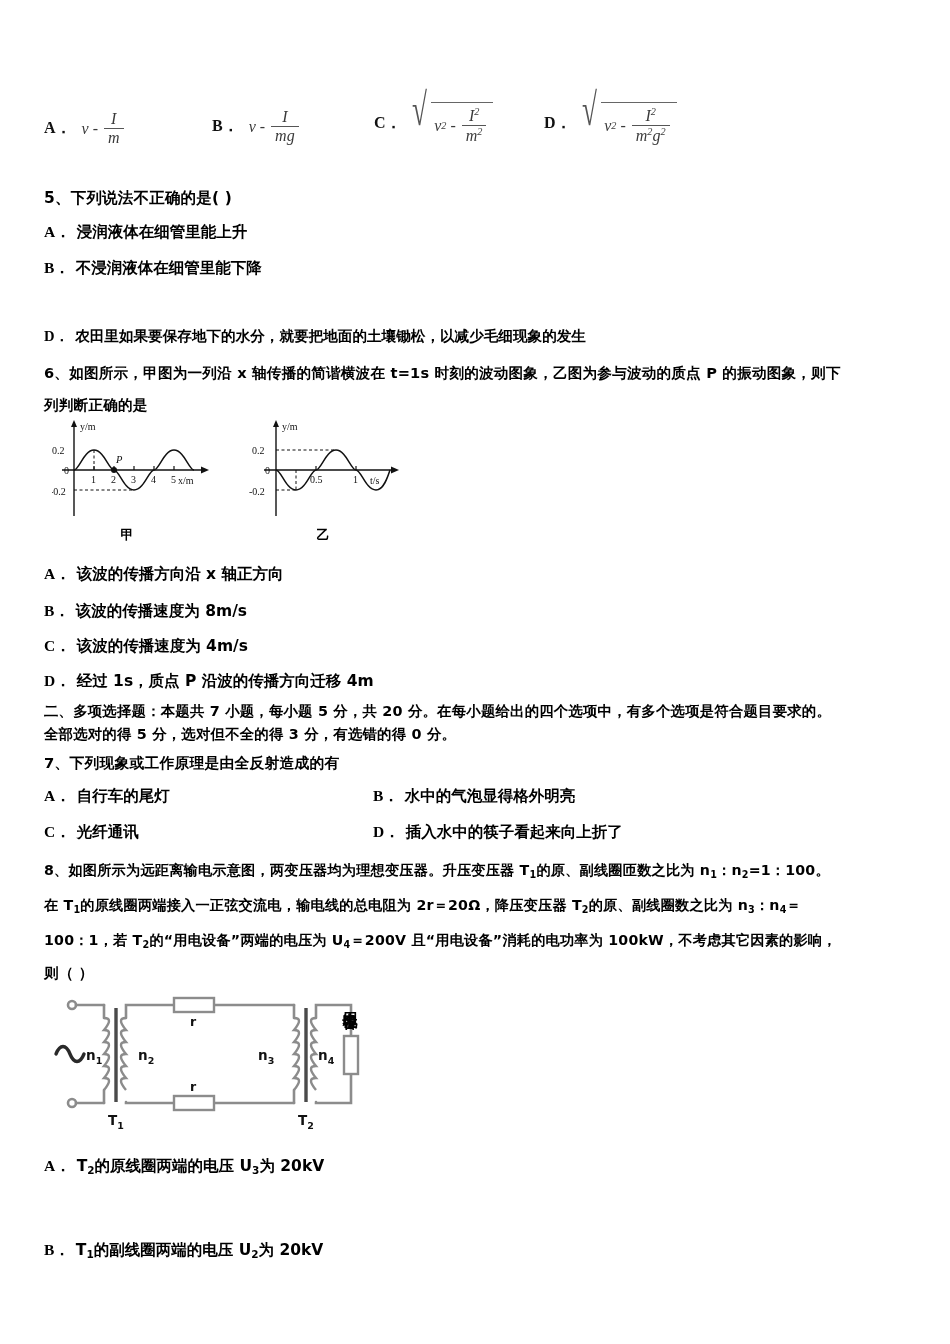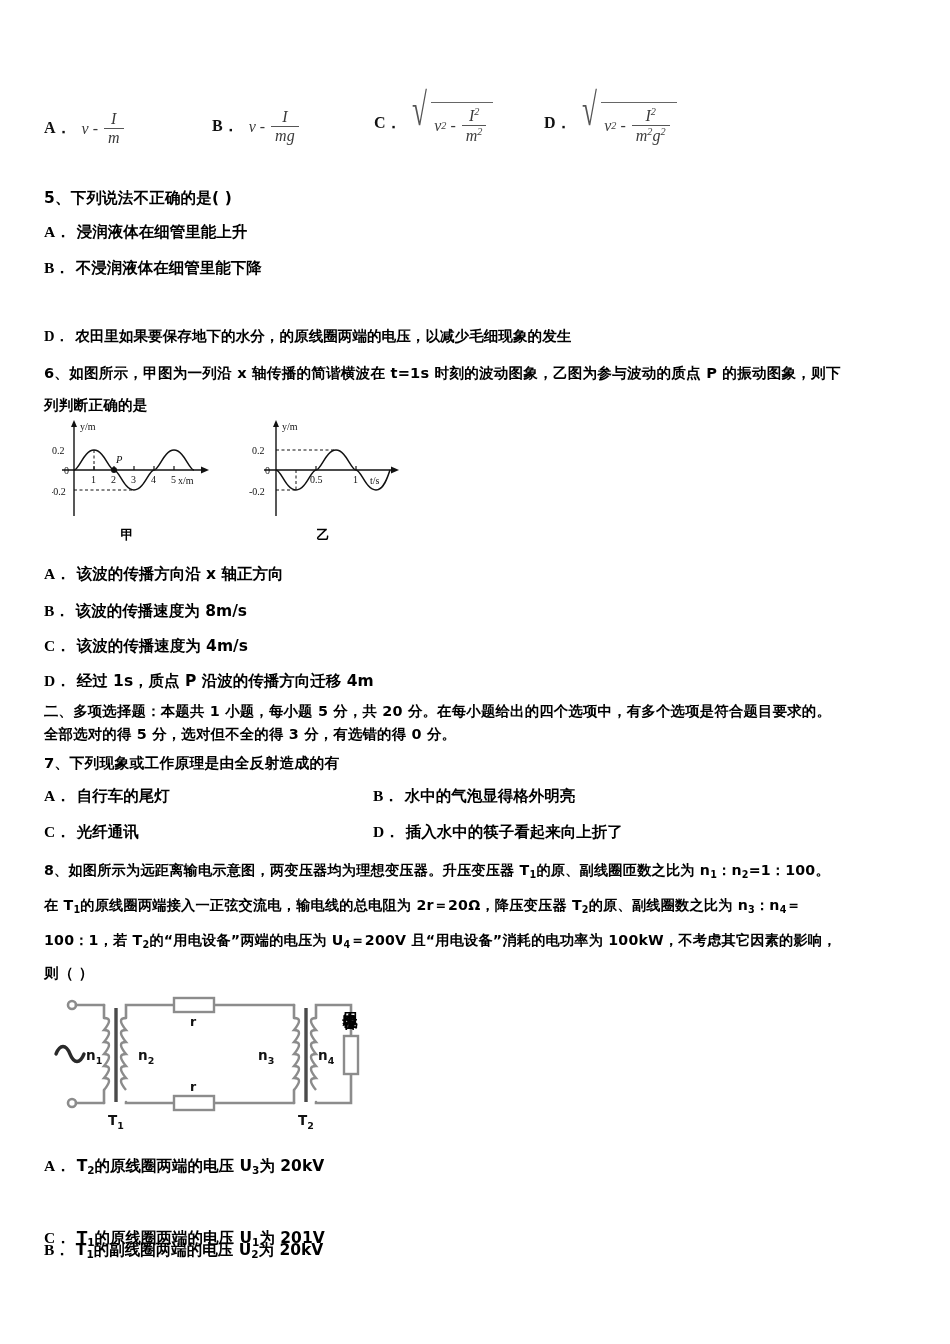--- a/index.html
+++ b/index.html
@@ -198,21 +198,21 @@
 
   <div class="blk qtext" style="left:44px; top:183px; width:880px;">5、下列说法不正确的是(      )</div>
 
   <div class="blk opt" style="left:44px; top:253px; width:880px;">
     <span class="optlabel">B．</span><span>不浸润液体在细管里能下降</span>
   </div>
   <div class="blk opt" style="left:44px; top:217px; width:880px;">
     <span class="optlabel">A．</span><span>浸润液体在细管里能上升</span>
   </div>
   <div class="blk opt" style="left:44px; top:321px; width:890px; font-size:14.6px;">
-    <span class="optlabel">D．</span><span>农田里如果要保存地下的水分，的原线圈两端的电压，以减少毛细现象的发生</span>
+    <span class="optlabel">D．</span><span>农田里如果要保存地下的水分，就要把地面的土壤锄松，以减少毛细现象的发生</span>
   </div>
 
   <div class="blk qtext" style="left:44px; top:358px; width:890px; font-size:14.6px;">6、如图所示，甲图为一列沿 x 轴传播的简谐横波在 t=1s 时刻的波动图象，乙图为参与波动的质点 P 的振动图象，则下</div>
   <div class="blk qtext" style="left:44px; top:390px; width:890px; font-size:14.6px;">列判断正确的是</div>
 
   <div class="figrow">
     <div style="display:flex; gap:18px; align-items:flex-start;">
 
       <div>
         <svg width="178" height="108" viewBox="0 0 178 108">
@@ -289,21 +289,21 @@
   <div class="blk opt" style="left:44px; top:596px;">
     <span class="optlabel">B．</span><span>该波的传播速度为 8m/s</span>
   </div>
   <div class="blk opt" style="left:44px; top:631px;">
     <span class="optlabel">C．</span><span>该波的传播速度为 4m/s</span>
   </div>
   <div class="blk opt" style="left:44px; top:666px;">
     <span class="optlabel">D．</span><span>经过 1s，质点 P 沿波的传播方向迁移 4m</span>
   </div>
 
-  <div class="blk qtext" style="left:44px; top:699px; width:890px; font-size:14.4px; line-height:24px;">二、多项选择题：本题共 1 小题，每小题 5 分，共 20 分。在每小题给出的四个选项中，有多个选项是符合题目要求的。</div>
+  <div class="blk qtext" style="left:44px; top:699px; width:890px; font-size:14.4px; line-height:24px;">二、多项选择题：本题共 7 小题，每小题 5 分，共 20 分。在每小题给出的四个选项中，有多个选项是符合题目要求的。</div>
   <div class="blk qtext" style="left:44px; top:722px; width:890px; font-size:14.4px; line-height:24px;">全部选对的得 5 分，选对但不全的得 3 分，有选错的得 0 分。</div>
 
   <div class="blk qtext" style="left:44px; top:748px; width:890px; font-size:14.8px;">7、下列现象或工作原理是由全反射造成的有</div>
 
   <div class="blk opt" style="left:44px; top:781px;">
     <span class="optlabel">A．</span><span>自行车的尾灯</span>
   </div>
   <div class="blk opt" style="left:373px; top:781px;">
     <span class="optlabel">B．</span><span>水中的气泡显得格外明亮</span>
   </div>
@@ -414,17 +414,14 @@
     
     <div class="vtext" style="position:absolute; left:296px; top:10px; height:120px;">用电设备</div>
   </div>
 
   <div class="blk opt" style="left:44px; top:1151px;text-align:center;">
     <span class="optlabel">A．</span><span>T</span><sub>2</sub><span>的原线圈两端的电压 U</span><sub>3</sub><span>为 20kV</span>
   </div>
   <div class="blk opt" style="left:44px; top:1235px;">
     <span class="optlabel">B．</span><span>T</span><sub>1</sub><span>的副线圈两端的电压 U</span><sub>2</sub><span>为 20kV</span>
   </div>
-  <div class="blk opt" style="left:44px; top:1223px;">
-    <span class="optlabel">C．</span><span>T</span><sub>1</sub><span>的原线圈两端的电压 U</span><sub>1</sub><span>为 201V</span>
-  </div>
 
 </div>
 
 </body></html>

